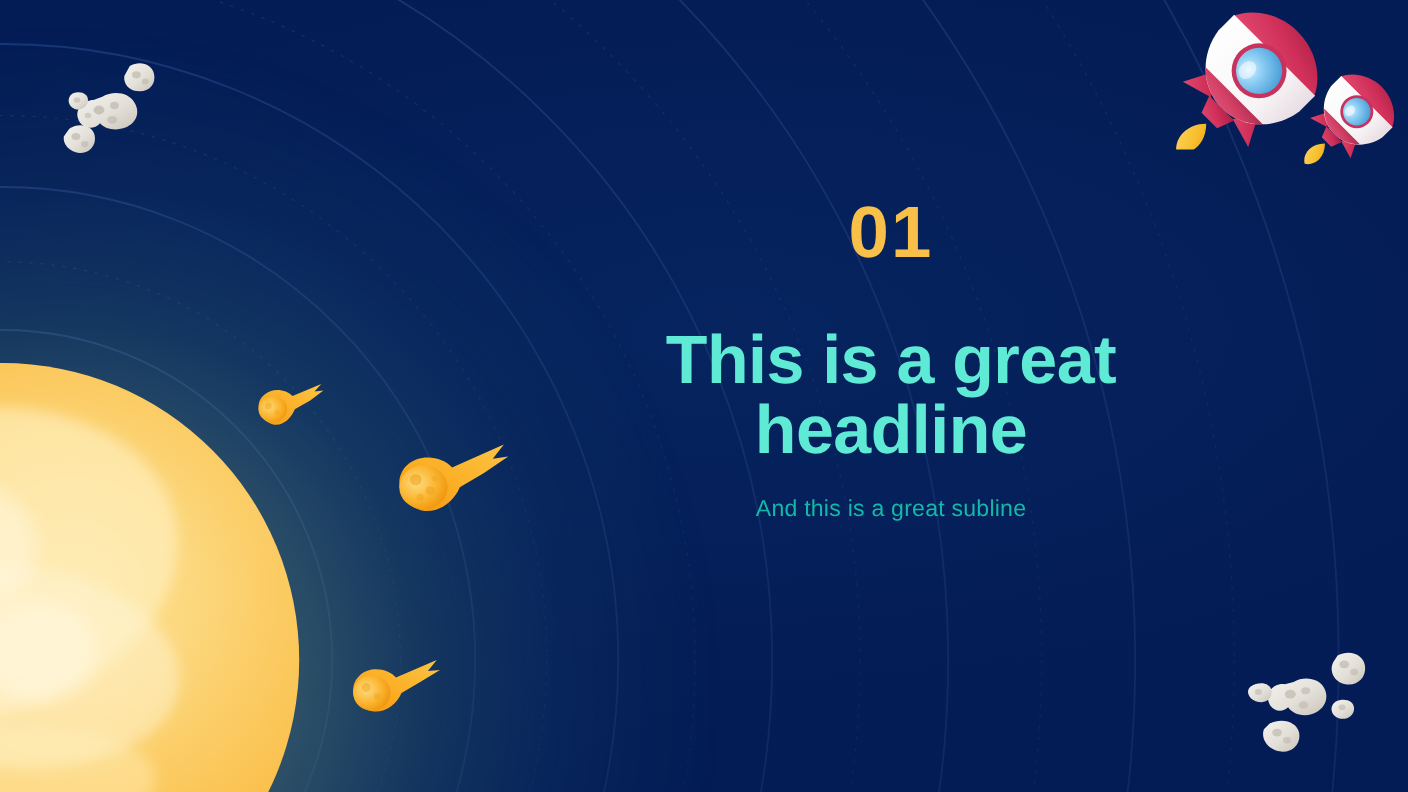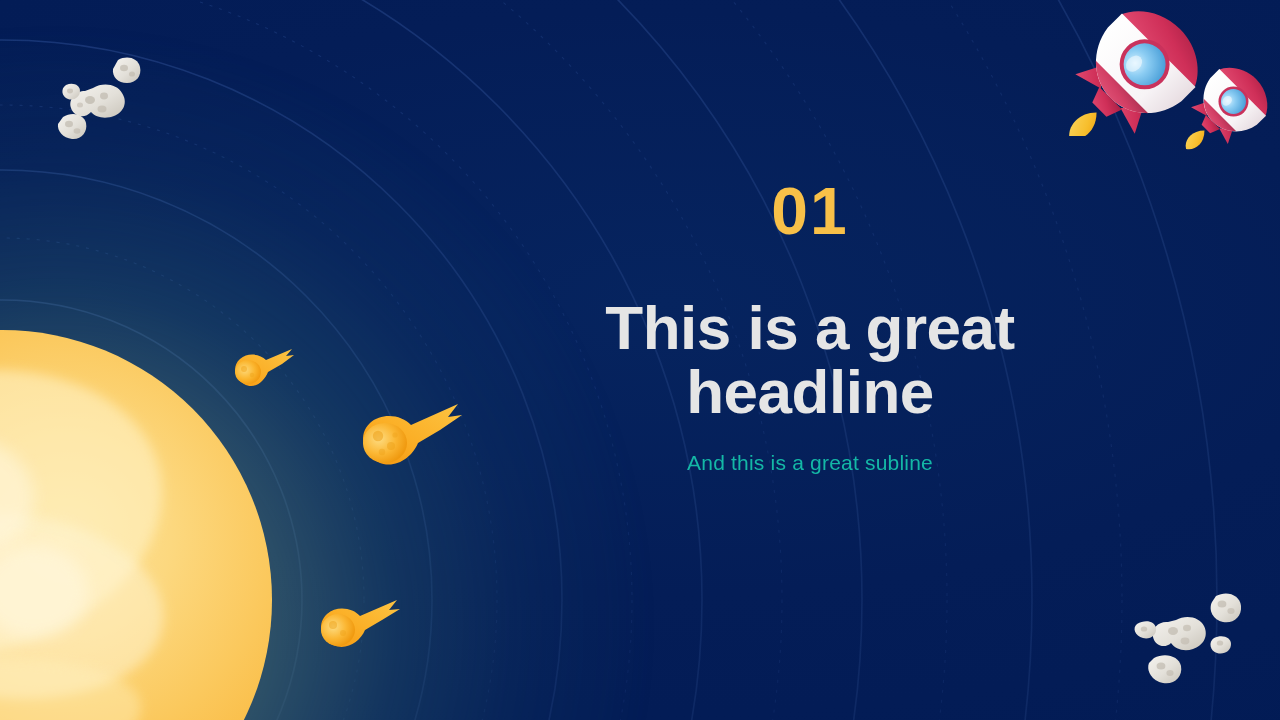--- a/index.html
+++ b/index.html
@@ -116,21 +116,21 @@
     line-height:1;
     letter-spacing:2px;
     color:#f8c048;
     margin-bottom:52px;
     text-align:center;
   }
   .headline {
     font-size:62px;
     font-weight:700;
     line-height:1.04;
-    color:#e5e5e5;
+    color:#5eead4;
     letter-spacing:-0.5px;
     margin-bottom:26px;
   }
   .subline {
     font-size:21px;
     font-weight:400;
     color:#14b8a6;
     letter-spacing:0.2px;
   }
 

